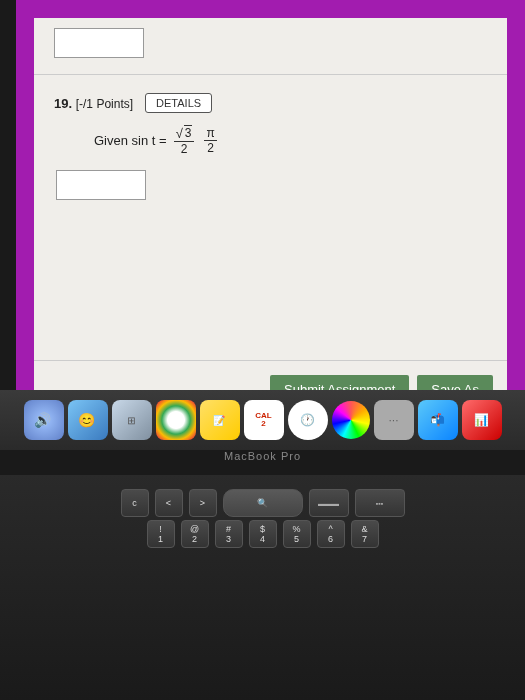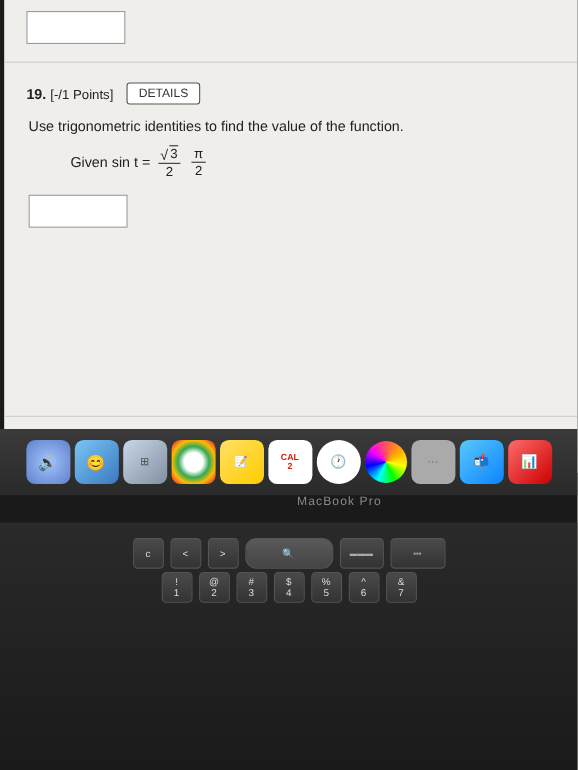--- a/index.html
+++ b/index.html
@@ -10,29 +10,29 @@
       overflow: hidden;
       background: #1a1a1a;
       font-family: Arial, sans-serif;
       position: relative;
     }
 
     
     .laptop-screen {
       position: absolute;
       top: 0;
-      left: 4px;
+      left: 16px;
       right: 0;
       height: 430px;
-      background: #e5e5e5;
+      background: #a21caf;
       display: flex;
       flex-direction: column;
       align-items: center;
       justify-content: flex-start;
-      padding: 0;
+      padding: 18px;
     }
 
     .screen-content {
       width: 100%;
       height: 100%;
       background: #f0eeea;
       display: flex;
       flex-direction: column;
       position: relative;
     }
@@ -204,21 +204,20 @@
 
     .macbook-text {
       position: absolute;
       top: 450px;
       left: 50%;
       transform: translateX(-50%);
       color: #888;
       font-size: 11px;
       letter-spacing: 1px;
       white-space: nowrap;
-      margin-left: 46px;
     }
 
     
     .keyboard-area {
       position: absolute;
       top: 475px;
       left: 0;
       right: 0;
       bottom: 0;
       background: linear-gradient(to bottom, #2a2a2a, #1a1a1a);
@@ -287,21 +286,20 @@
     <div class="question-section">
 
       <div class="question-header">
         <span class="question-number">
           <span>19.</span>
           <span style="font-weight:normal; font-size:12px;">[-/1 Points]</span>
         </span>
         <button class="details-button">DETAILS</button>
       </div>
 
-      <div class="question-text">Use trigonometric identities to find the value of the function.</div>
 
       <div class="math-expression">
         <span>Given sin t =</span>
         <span style="display:inline-flex; flex-direction:column; align-items:center; vertical-align:middle; margin: 0 3px;">
           <span class="fraction-num">
             <span style="display:inline-flex; align-items:flex-end; gap:1px;">
               <span style="font-size:13px; line-height:1;">√</span>
                 <span style="border-top:1.5px solid #333; font-size:12px; padding:0 1px;">3</span>
             </span>
           </span>

